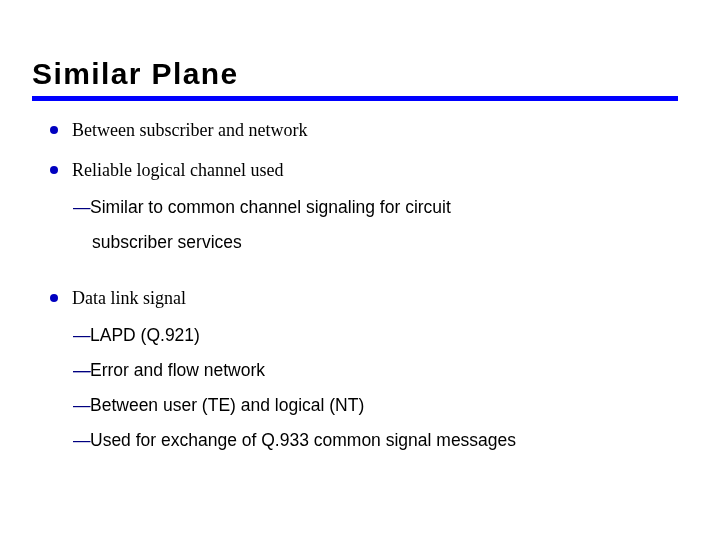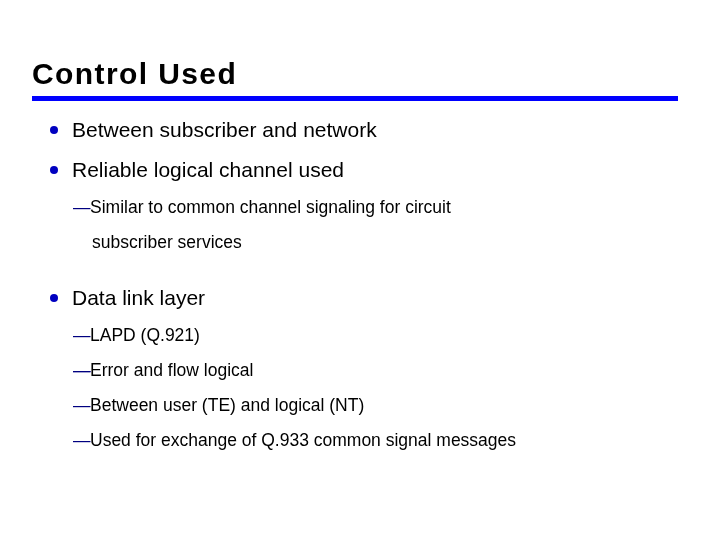--- a/index.html
+++ b/index.html
@@ -60,24 +60,25 @@
   ul.level1 {
     list-style: none;
     margin: 0;
     padding: 0;
   }
 
   li.l1 {
     position: relative;
     margin: 0;
     padding: 0 0 0 72px;
-    font-size: 21px;
+    font-size: 18px;
     line-height: 40px;
     color: #000000;
     white-space: nowrap;
+    font-family: Liberation Serif, serif;
   }
 
   li.l1 > .bullet-dot {
     position: absolute;
     left: 50px;
     top: 16px;
     width: 8px;
     height: 8px;
     border-radius: 50%;
     background: #0000c0;
@@ -116,21 +117,21 @@
   
   .group-sub-1 { margin-top: 2px; }
   .group-sub-2 { margin-top: 1px; }
   .gap-before-datalink { height: 18px; }
 </style>
 </head>
 <body>
 
 <div class="slide">
 
-  <div class="slide-title">Control Used</div>
+  <div class="slide-title">Similar Plane</div>
 
   <div class="title-rule"></div>
 
   <div class="body-block">
     <ul class="level1">
 
       <li class="l1">
         <span class="bullet-dot"></span>
         <span>Between subscriber and network</span>
       </li>
@@ -145,34 +146,34 @@
           <span class="bullet-dash">—</span>
           <span>Similar to common channel signaling for circuit</span>
           <span class="wrap-line">subscriber services</span>
         </li>
       </ul>
 
       <div class="gap-before-datalink"></div>
 
       <li class="l1">
         <span class="bullet-dot"></span>
-        <span>Data link layer</span>
+        <span>Data link signal</span>
       </li>
 
       <ul class="level2 group-sub-2">
         <li class="l2">
           <span class="bullet-dash">—</span>
           <span>LAPD (Q.921)</span>
         </li>
         <li class="l2">
           <span class="bullet-dash">—</span>
         </li>
         <li class="l2">
           <span class="bullet-dash">—</span>
-          <span>Error and flow logical</span>
+          <span>Error and flow network</span>
         </li>
         <li class="l2">
           <span class="bullet-dash">—</span>
           <span>Between user (TE) and logical (NT)</span>
         </li>
         <li class="l2">
           <span class="bullet-dash">—</span>
           <span>Used for exchange of Q.933 common signal messages</span>
         </li>
       </ul>

